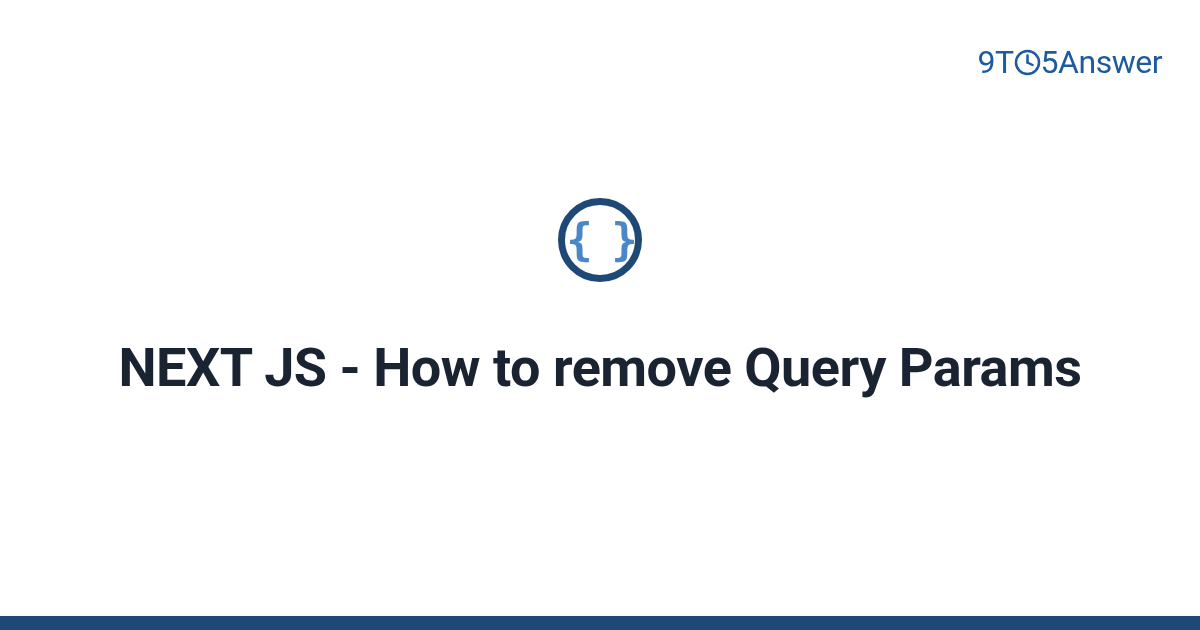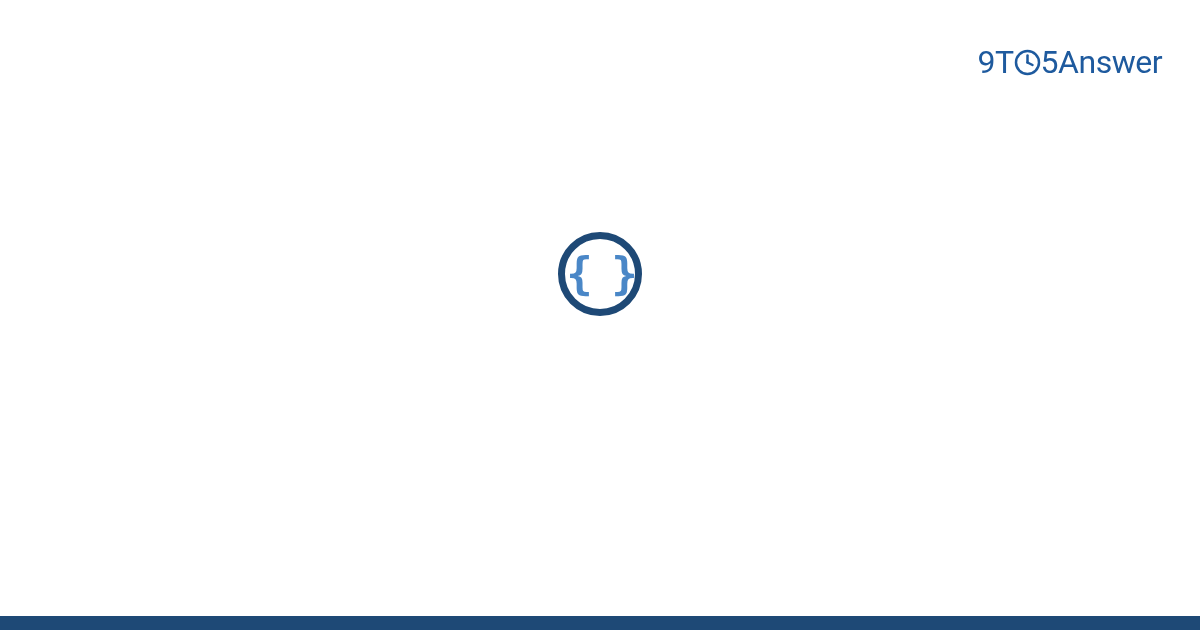--- a/index.html
+++ b/index.html
@@ -85,15 +85,16 @@
         <line x1="13.5" y1="13.5" x2="13.5" y2="6.5" stroke="#1e5a9e" stroke-width="2.5" stroke-linecap="round"></line>
         <line x1="13.5" y1="13.5" x2="18.5" y2="16" stroke="#1e5a9e" stroke-width="2.5" stroke-linecap="round"></line>
       </svg>
     </span><span>5Answer</span>
 </div>
 
 <div class="main-content">
   <div class="brace-icon">
     <span class="brace-icon-inner">{ }</span>
   </div>
+  <h1 class="question-title">NEXT JS - How to remove Query Params</h1>
 </div>
 
 <div class="bottom-bar"></div>
 
 </body></html>

